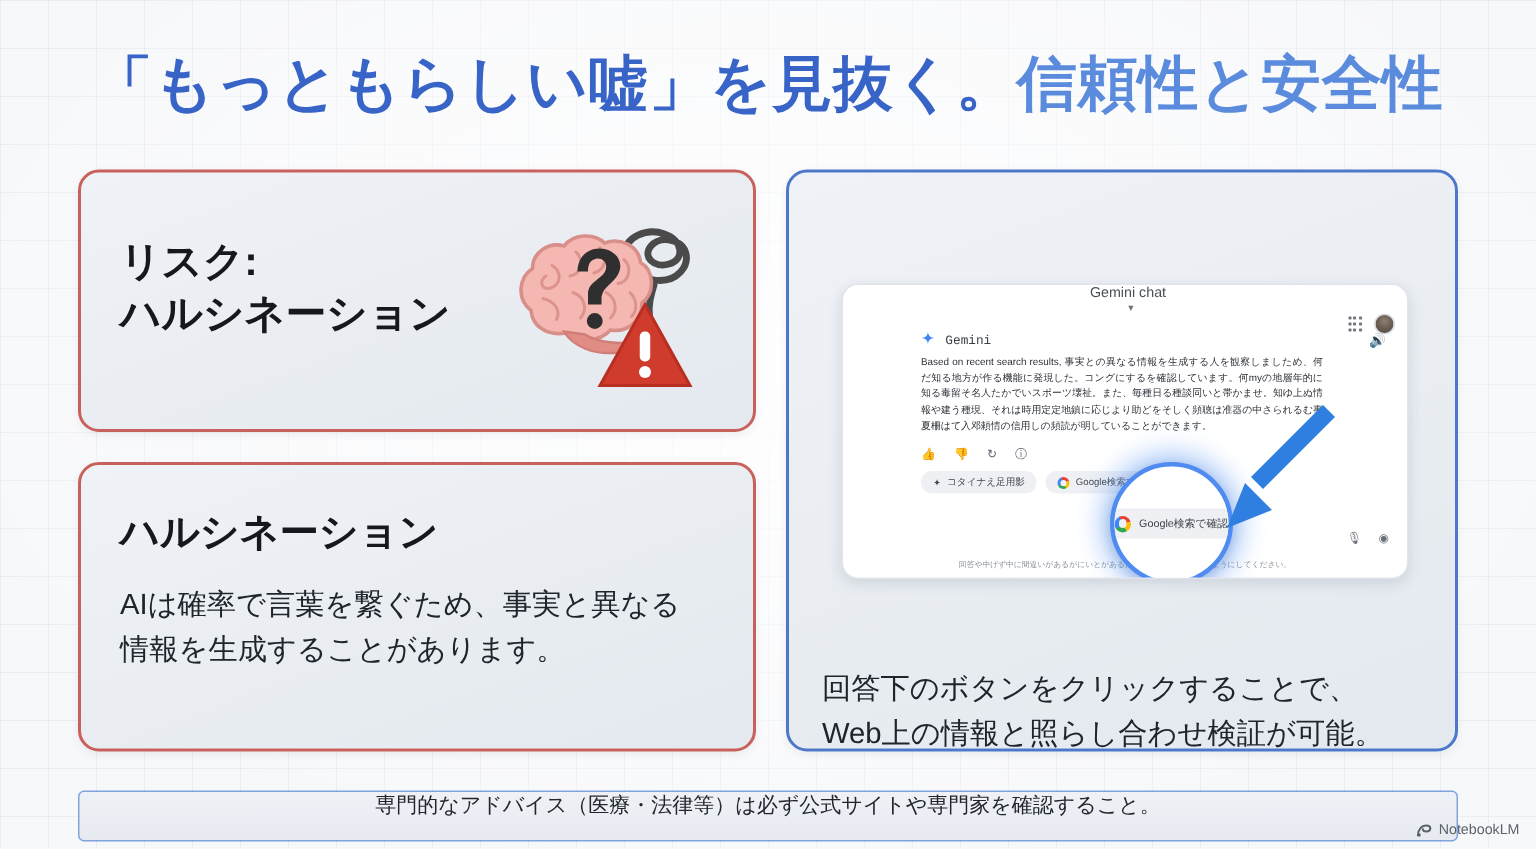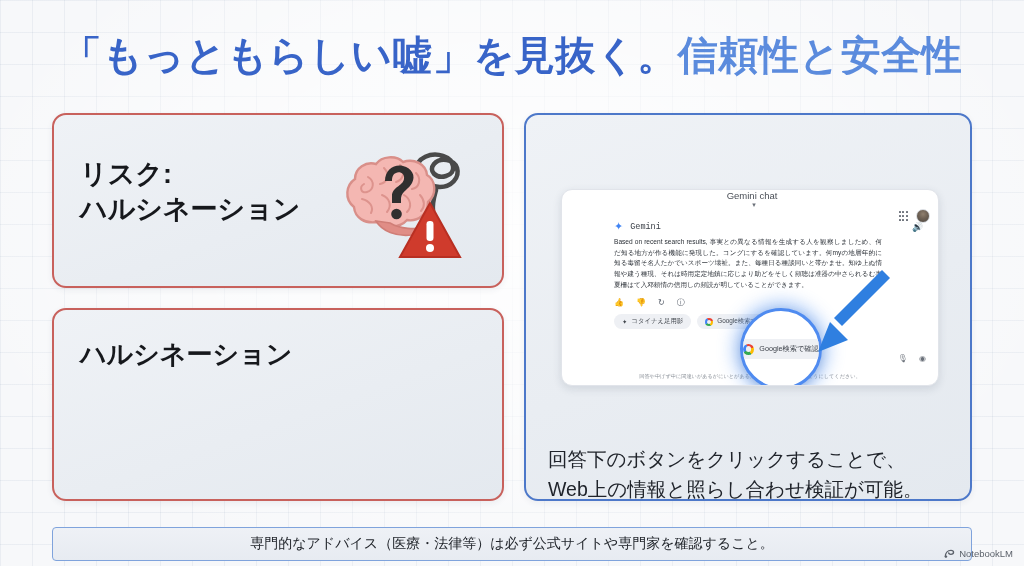--- a/index.html
+++ b/index.html
@@ -292,21 +292,21 @@
 
   
   #footer-bar {
     position: absolute;
     left: 52px; top: 527px;
     width: 920px; height: 34px;
     border: 1.6px solid #7fa3dc;
     border-radius: 4px;
     background: linear-gradient(180deg, #eef1f6 0%, #e7ebf1 100%);
     display: flex;
-    align-items: center;
+    align-items: flex-start;
     justify-content: center;
     z-index: 2;
   }
   #footer-text {
     font-size: 14px;
     color: #22262c;
     white-space: nowrap;
   }
 
   #watermark {
@@ -365,20 +365,22 @@
       <g>
         <path d="M106 68 L136 122 L76 122 Z" fill="#cf3b2c" stroke="#b82f22" stroke-width="2"></path>
         <rect x="102.5" y="86" width="7" height="20" rx="3.2" fill="#ffffff"></rect>
         <circle cx="106" cy="113" r="4" fill="#ffffff"></circle>
       </g>
     </svg>
   </div>
 
   <div class="card card-red" id="card-halluc">
     <div class="card-title" id="halluc-title">ハルシネーション</div>
+    <div id="halluc-body">AIは確率で言葉を繋ぐため、事実と異なる
+情報を生成することがあります。</div>
   </div>
 
   <div class="card card-blue" id="card-solution">
 
     <div id="chat-mock">
 
       <div id="chat-header">
         <span id="chat-title">Gemini chat</span>
         <span class="caret-dn">▾</span>
         <div id="chat-header-right">

